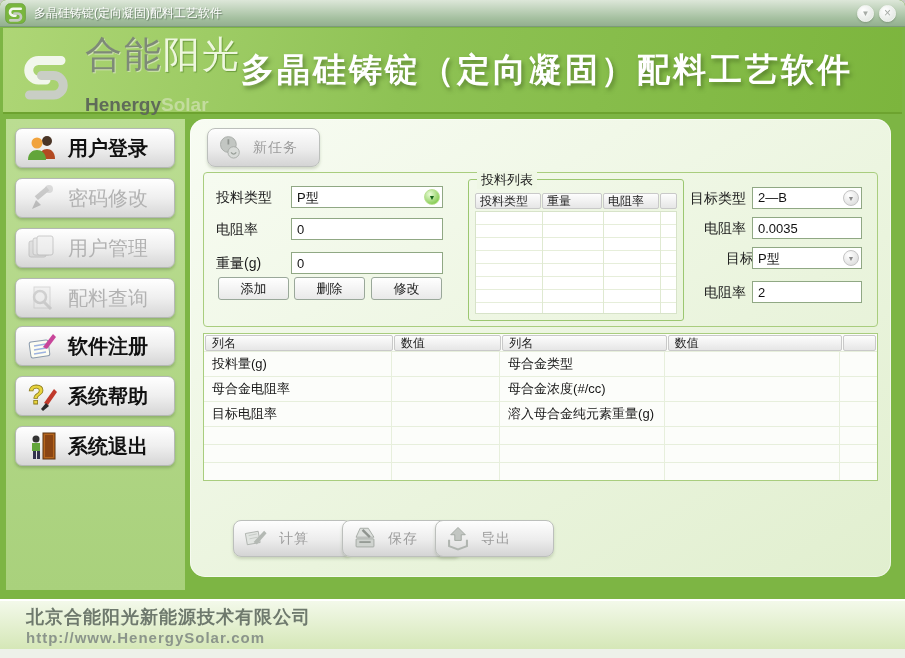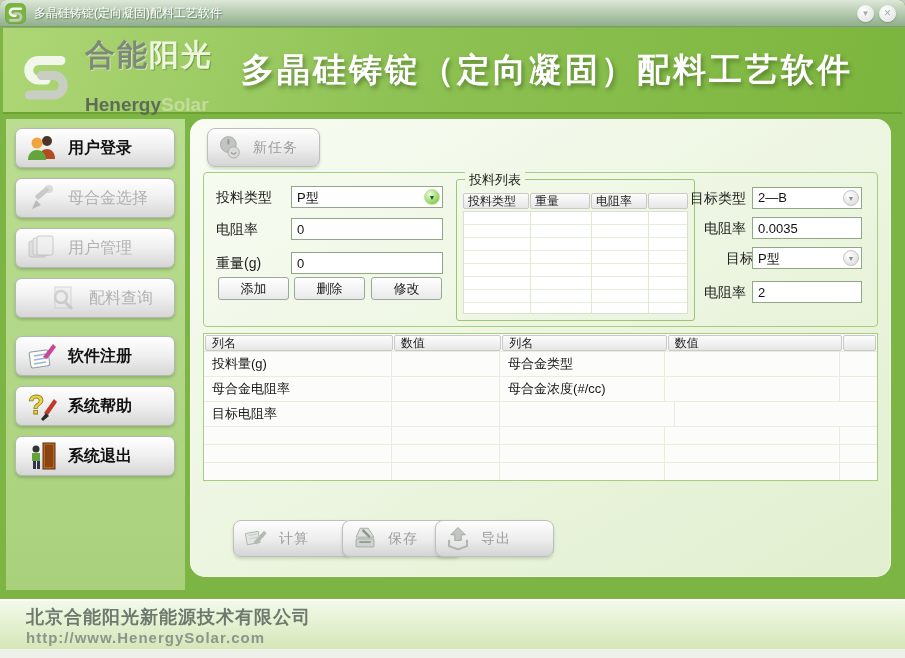--- a/index.html
+++ b/index.html
@@ -20,40 +20,40 @@
     border:1px solid #f2f4f1;box-shadow:0 1px 2px rgba(0,0,0,.18);
     color:#a6aba6;font-size:8px;line-height:15px;text-align:center;cursor:pointer;}
   .win-btn.close{font-size:12px;line-height:14px;}
 
   
   .header{position:absolute;top:28px;left:3px;right:3px;height:86px;
     background:linear-gradient(105deg,#aed676,#8ec254 45%,#7cb53d);
     border-bottom:2px solid #6da32f;}
   .logo{position:absolute;left:12px;top:11px;display:flex;align-items:center;}
   .logo-s{width:62px;height:60px;margin-right:8px;}
-  .logo-cn{font-size:30px;font-weight:bold;letter-spacing:2px;line-height:32px;}
+  .logo-cn{font-size:37px;font-weight:normal;letter-spacing:2px;line-height:32px;}
   .logo-cn .a{color:#7e8a78;text-shadow:1px 1px 0 #cfe3b0;}
   .logo-cn .b{color:#eef7de;text-shadow:1px 1px 1px #6c9c3c;}
   .logo-en{font-size:19px;font-weight:bold;line-height:20px;margin-top:24px;}
   .logo-en .a{color:#5f6b59;}
   .logo-en .b{color:#c3dc9e;}
   .header-title{position:absolute;left:238px;top:50%;transform:translateY(-50%);
     font-size:33px;font-weight:bold;color:#fff;letter-spacing:3px;white-space:nowrap;
     text-shadow:2px 3px 4px rgba(55,85,25,.55);}
 
   
   .sidebar{position:absolute;left:6px;top:119px;width:179px;height:471px;
     background:linear-gradient(#bbdd92,#a9d17c);padding:9px 0 0 9px;}
   .side-btn{width:160px;height:40px;border-radius:7px;
     background:linear-gradient(#ffffff,#efefef 50%,#d6d6d6);
     border:1px solid #b4b8b4;display:flex;align-items:center;margin-bottom:10px;
     box-shadow:inset 0 1px 0 #fff,0 2px 3px rgba(80,110,60,.35);cursor:pointer;}
-  .side-btn.gap{margin-bottom:18px;justify-content:center;}
+  .side-btn.gap{margin-bottom:8px;}
   .side-btn .icon{width:32px;height:32px;margin:0 10px;flex:0 0 auto;}
-  .side-btn .lbl{font-size:16px;font-weight:bold;color:#111;}
+  .side-btn .lbl{font-size:20px;font-weight:bold;color:#111;}
   .side-btn.disabled .lbl{color:#b2b2b2;font-weight:normal;}
   .side-btn.disabled .icon{filter:grayscale(1) opacity(.5);}
 
   
   .main{position:absolute;left:190px;top:119px;width:701px;height:458px;
     border-radius:15px;background:linear-gradient(150deg,#f8fcf3,#eaf4dd 60%,#e1efcf);
     box-shadow:inset 0 0 0 1px rgba(255,255,255,.5);}
 
   .big-btn{border-radius:8px;background:linear-gradient(#fefefe,#ececec 55%,#d4d4d4);
     border:1px solid #bcbfbc;box-shadow:0 2px 3px rgba(100,120,80,.25);
@@ -74,21 +74,21 @@
     display:flex;align-items:center;justify-content:center;font-size:7px;}
   .arrow.green{background:radial-gradient(circle at 35% 30%,#eafbd8,#69bf2c);
     border:1px solid #b9e191;color:#17641a;}
   .arrow.gray{background:radial-gradient(circle at 35% 30%,#ffffff,#d6d6d6);
     border:1px solid #c4c4c4;color:#8b8b8b;}
   .small-btn{position:absolute;width:71px;height:23px;border:1px solid #9aa89a;border-radius:3px;
     background:linear-gradient(#ffffff,#e9e9e9);font-size:13px;color:#222;
     text-align:center;line-height:21px;cursor:pointer;}
 
   
-  .feed-list{position:absolute;left:252px;top:6px;width:239px;height:142px;
+  .feed-list{position:absolute;left:264px;top:6px;width:216px;height:142px;
     border:1px solid #9cc771;border-radius:3px;}
   .fl-legend{position:absolute;top:-9px;left:8px;background:#eff7e5;padding:0 4px;
     font-size:13px;color:#1c1c1c;}
   .fl-table{position:absolute;left:6px;top:13px;right:6px;bottom:6px;}
   .fl-head{display:flex;gap:1px;}
   .fl-h{height:16px;background:linear-gradient(#fdfdfd,#e6e6e6);border:1px solid #c9c9c9;
     border-radius:2px;font-size:12px;line-height:14px;padding:0 4px;color:#222;overflow:hidden;white-space:nowrap;}
   .fl-body{position:absolute;left:0;right:0;top:18px;bottom:0;
     background:repeating-linear-gradient(#ffffff 0 12px,#e6eeda 12px 13px);
     border:1px solid #d7e3c9;}
@@ -167,21 +167,21 @@
       <span class="lbl">用户登录</span>
     </div>
     <div class="side-btn disabled">
       <span class="icon">
         <svg viewBox="0 0 32 32" width="32" height="32">
           <circle cx="23" cy="7" r="4" fill="#b9beb9"></circle>
           <rect x="9" y="9" width="15" height="5" transform="rotate(-40 16 12)" fill="#9aa09a"></rect>
           <path d="M6 27l4-9 5 5z" fill="#8a908a"></path>
         </svg>
       </span>
-      <span class="lbl">母合金选择</span>
+      <span class="lbl">密码修改</span>
     </div>
     <div class="side-btn disabled">
       <span class="icon">
         <svg viewBox="0 0 32 32" width="32" height="32">
           <rect x="3" y="9" width="17" height="16" rx="2" fill="#c9cdc9" stroke="#9aa09a"></rect>
           <rect x="7" y="6" width="17" height="17" rx="2" fill="#d9ddd9" stroke="#9aa09a"></rect>
           <rect x="11" y="4" width="16" height="19" rx="2" fill="#e9ece9" stroke="#9aa09a"></rect>
         </svg>
       </span>
       <span class="lbl">用户管理</span>
@@ -312,20 +312,21 @@
       <div class="res-row">
         <span class="res-c w1">母合金电阻率</span>
         <span class="res-c w2"></span>
         <span class="res-c w3">母合金浓度(#/cc)</span>
         <span class="res-c w4"></span>
         <span class="res-c w5"></span>
       </div>
       <div class="res-row">
         <span class="res-c w1">目标电阻率</span>
         <span class="res-c w2"></span>
+        <span class="res-c w3">溶入母合金纯元素重量(g)</span>
         <span class="res-c w4"></span>
         <span class="res-c w5"></span>
       </div>
       <div class="res-row">
         <span class="res-c w1"></span>
         <span class="res-c w2"></span>
         <span class="res-c w3"></span>
         <span class="res-c w4"></span>
         <span class="res-c w5"></span>
       </div>

